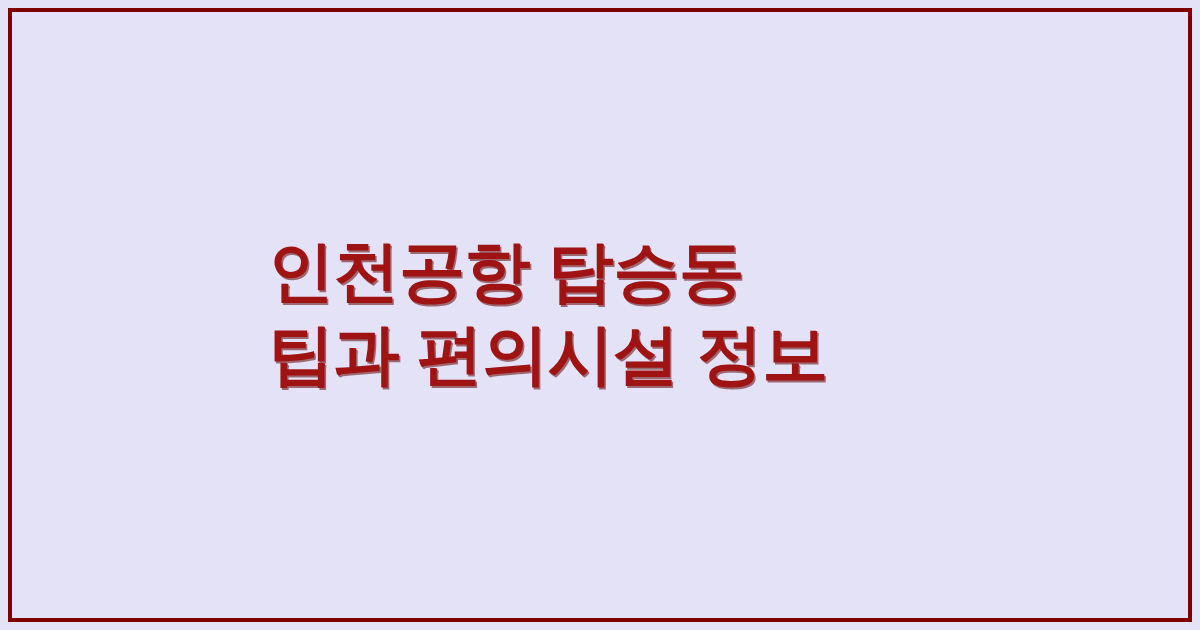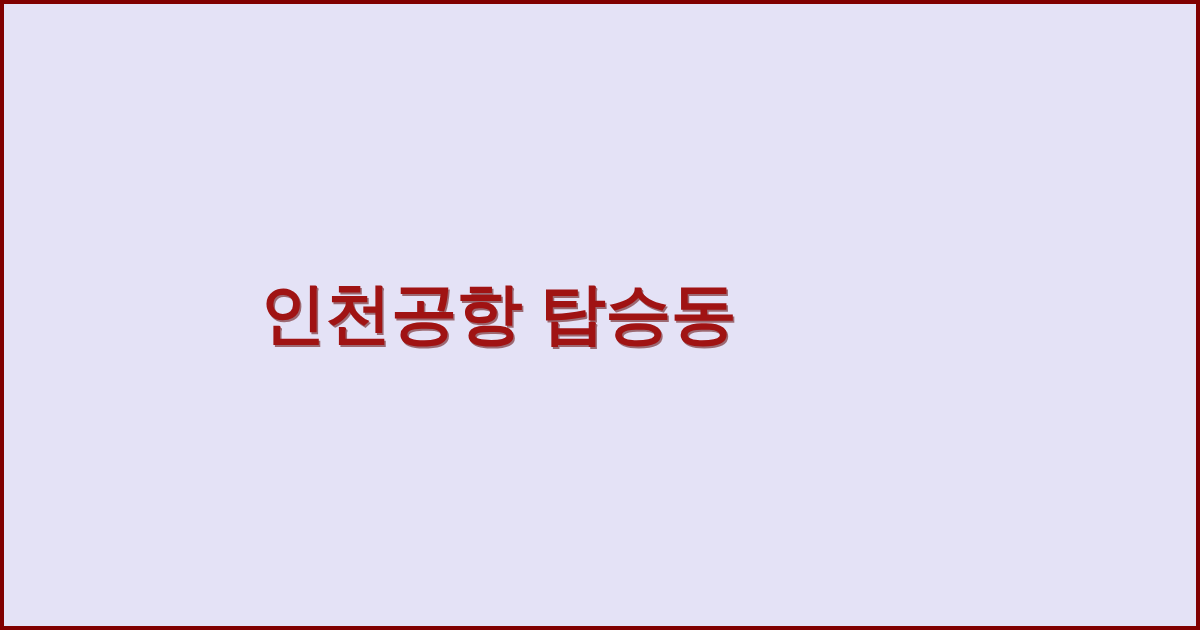--- a/index.html
+++ b/index.html
@@ -14,20 +14,21 @@
     font-family: "Liberation Sans", "DejaVu Sans", sans-serif;
   }
 
   
   .thumbnail-canvas {
     position: relative;
     box-sizing: border-box;
     width: 1200px;
     height: 630px;
     background: #e4e2f6;
+    padding: 8px;
   }
 
   
   .frame {
     position: relative;
     box-sizing: border-box;
     width: 100%;
     height: 100%;
     border: 4px solid #800000;
     background: #e4e2f6;
@@ -58,16 +59,17 @@
   }
 </style>
 </head>
 <body>
 
 <div class="thumbnail-canvas">
   <div class="frame">
 
     <div class="title-block">
       <span class="title-line">인천공항 탑승동</span>
+      <span class="title-line">팁과 편의시설 정보</span>
     </div>
 
   </div>
 </div>
 
 </body></html>

